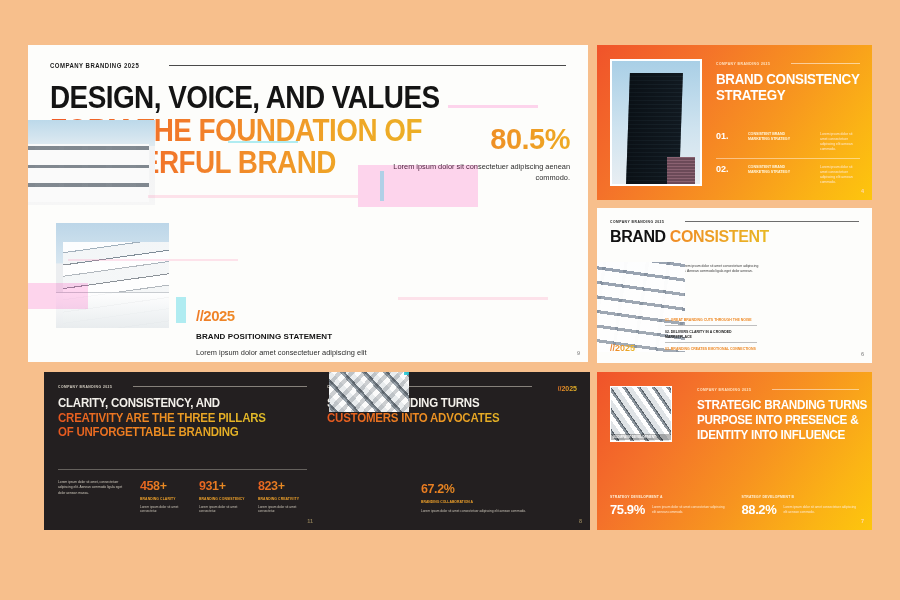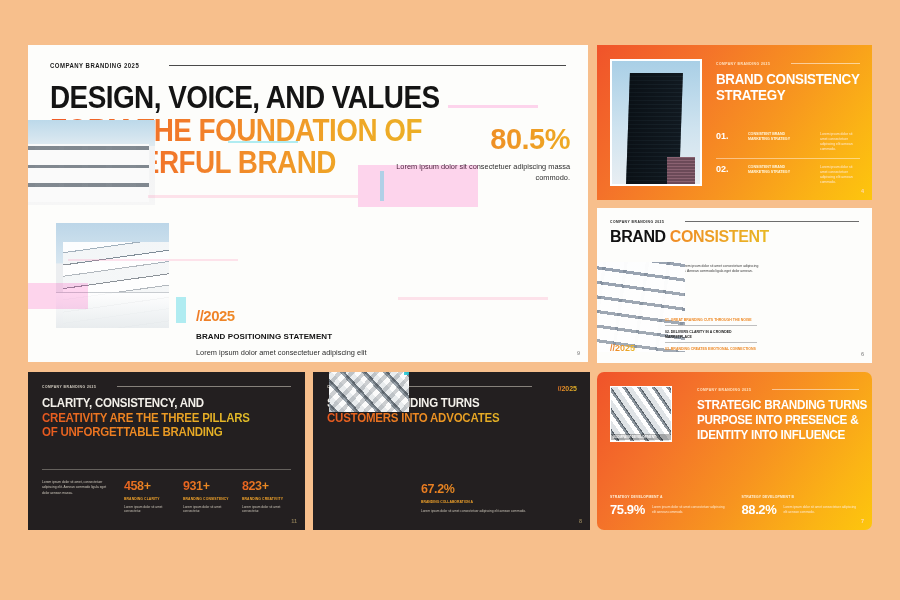--- a/index.html
+++ b/index.html
@@ -106,21 +106,21 @@
   .pers-row { padding:4px 0 3px; border-top:1px solid #bfbfbf; font-size:3.5px; font-weight:bold; line-height:1.3; }
   .pers-row:first-child { border-top:none; }
   .pers-row.o { color:#ef8a26; }
   .pers-row.k { color:#1c1c1c; }
   .pers-year { position:absolute; left:13px; bottom:10px; font-size:9px; font-weight:bold;
     font-family:"Liberation Sans Narrow","Liberation Sans",sans-serif;
     background:linear-gradient(100deg,#ef7b27,#e9b825);
     -webkit-background-clip:text; background-clip:text; color:transparent; }
 
   
-  #slide-clarity { left:28px; top:372px; width:277px; height:158px; }
+  #slide-clarity { left:44px; top:372px; width:277px; height:158px; }
   #slide-clarity .pad { position:absolute; inset:0; padding:12px 14px; }
   .dark .kicker { font-size:4.2px; color:#d8d2c6; }
   .dark .kicker-rule { background:rgba(216,210,198,.55); }
   .dk-title { margin-top:7px; }
   .dk-title span { display:block; font-size:12.5px; line-height:1.17;
     font-family:"Liberation Sans Narrow","Liberation Sans",sans-serif; font-weight:bold;
     letter-spacing:-.25px; transform:scaleX(.92); transform-origin:left center; white-space:nowrap; }
   .dk-title .w { color:#f3f0ea; }
   .dk-title .g { background:linear-gradient(95deg,#e8571f 0%,#ef8a22 40%,#e6b025 72%,#dfc52a 100%);
     -webkit-background-clip:text; background-clip:text; color:transparent; }
@@ -146,21 +146,21 @@
   .adv-stats { position:absolute; left:108px; right:14px; bottom:16px; display:flex; gap:14px; }
   .adv-col { flex:1; }
   .adv-num { font-size:12.5px; font-weight:bold; line-height:1; letter-spacing:-.4px;
     font-family:"Liberation Sans Narrow","Liberation Sans",sans-serif;
     background:linear-gradient(100deg,#eb7a20,#e0c22b);
     -webkit-background-clip:text; background-clip:text; color:transparent; }
   .adv-lab { margin-top:5px; font-size:3.4px; font-weight:bold; color:#eda02a; }
   .adv-txt { margin-top:5px; font-size:3.2px; line-height:1.55; color:#c7c1b5; }
 
   
-  #slide-strategic { left:597px; top:372px; width:275px; height:158px;border-radius:7px; }
+  #slide-strategic { left:597px; top:372px; width:275px; height:158px; }
   .str-photo { position:absolute; left:13px; top:14px; width:62px; height:56px; border:1.5px solid #fff; }
   .str-photo-cap { position:absolute; left:14px; top:62px; width:60px; font-size:3.2px; font-weight:bold;
     color:#fff; background:rgba(0,0,0,.28); padding:1px 2px; }
   .str-right { position:absolute; left:100px; right:13px; top:15px; }
   #slide-strategic .kicker { font-size:4.2px; color:#ffe7c8; }
   #slide-strategic .kicker-rule { background:rgba(255,255,255,.5); }
   .str-title { margin-top:6px; }
   .str-title span { display:block; font-size:13px; line-height:1.15; color:#fff;
     font-family:"Liberation Sans Narrow","Liberation Sans",sans-serif; font-weight:bold;
     letter-spacing:-.3px; transform:scaleX(.9); transform-origin:left center; white-space:nowrap; }
@@ -263,21 +263,21 @@
       </div>
 
       <div class="hero-h1">
         <span class="hero-line dark">DESIGN, VOICE, AND VALUES</span>
         <span class="hero-line grad">FORM THE FOUNDATION OF</span>
         <span class="hero-line grad">A POWERFUL BRAND</span>
       </div>
 
       <div class="hero-stat-wrap">
         <div class="hero-stat">80.5%</div>
-        <div class="hero-stat-body">Lorem ipsum dolor sit consectetuer adipiscing massa commodo.</div>
+        <div class="hero-stat-body">Lorem ipsum dolor sit consectetuer adipiscing aenean commodo.</div>
       </div>
 
       <div class="hero-block">
         <div class="hero-year">//2025</div>
         <div class="hero-sub">BRAND POSITIONING STATEMENT</div>
         <div class="hero-body">Lorem ipsum dolor amet consectetuer adipiscing elit aenean commodo.</div>
       </div>
     </div>
 
     <div class="ph ph-balcony hero-photo-a"></div>

